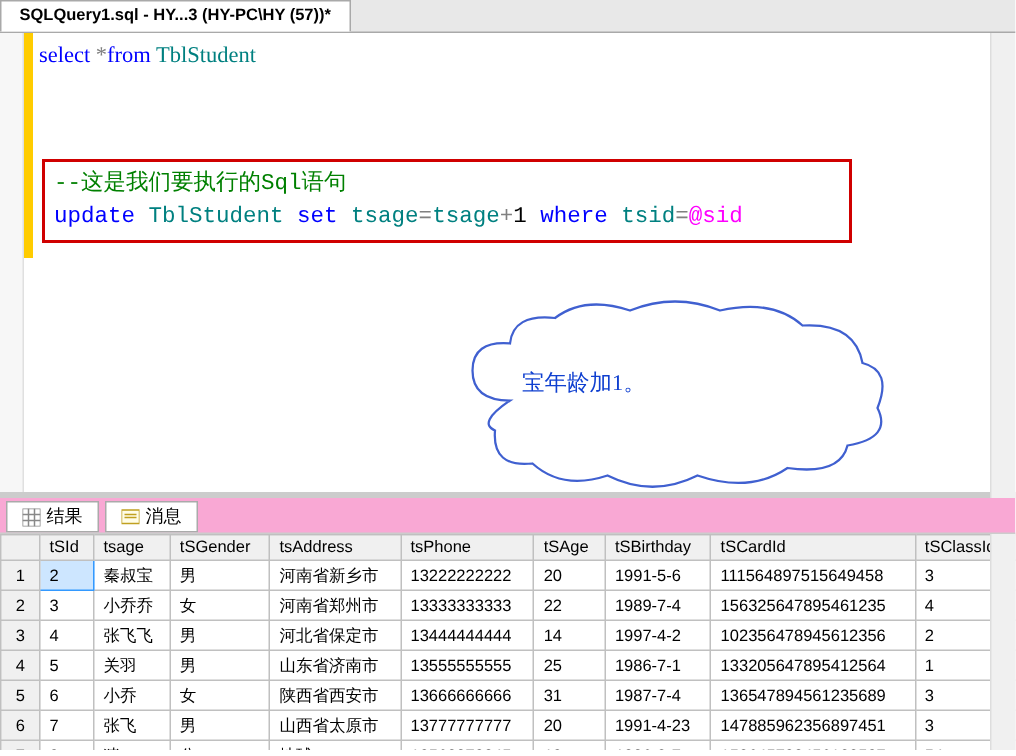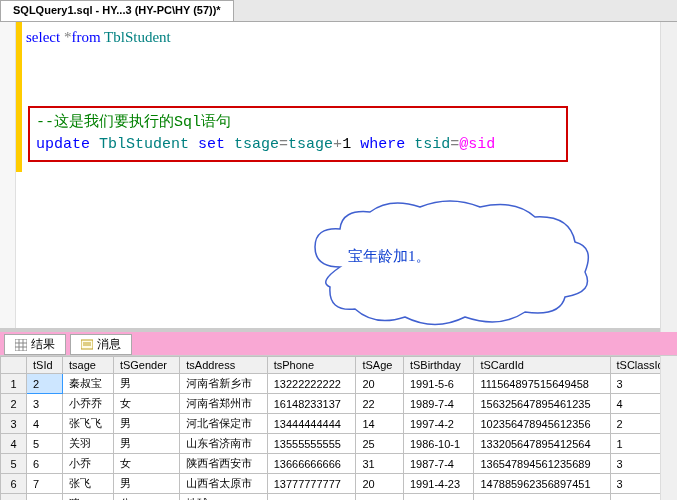--- a/index.html
+++ b/index.html
@@ -109,21 +109,21 @@
           <td>1991-5-6</td>
           <td>111564897515649458</td>
           <td>3</td>
         </tr>
         <tr>
           <td class="rowhdr">2</td>
           <td>3</td>
           <td>小乔乔</td>
           <td>女</td>
           <td>河南省郑州市</td>
-          <td>16148233137</td>
+          <td>13333333333</td>
           <td>22</td>
           <td>1989-7-4</td>
           <td>156325647895461235</td>
           <td>4</td>
         </tr>
         <tr>
           <td class="rowhdr">3</td>
           <td>4</td>
           <td>张飞飞</td>
           <td>男</td>
@@ -135,21 +135,21 @@
           <td>2</td>
         </tr>
         <tr>
           <td class="rowhdr">4</td>
           <td>5</td>
           <td>关羽</td>
           <td>男</td>
           <td>山东省济南市</td>
           <td>13555555555</td>
           <td>25</td>
-          <td>1986-10-1</td>
+          <td>1986-7-1</td>
           <td>133205647895412564</td>
           <td>1</td>
         </tr>
         <tr>
           <td class="rowhdr">5</td>
           <td>6</td>
           <td>小乔</td>
           <td>女</td>
           <td>陕西省西安市</td>
           <td>13666666666</td>

